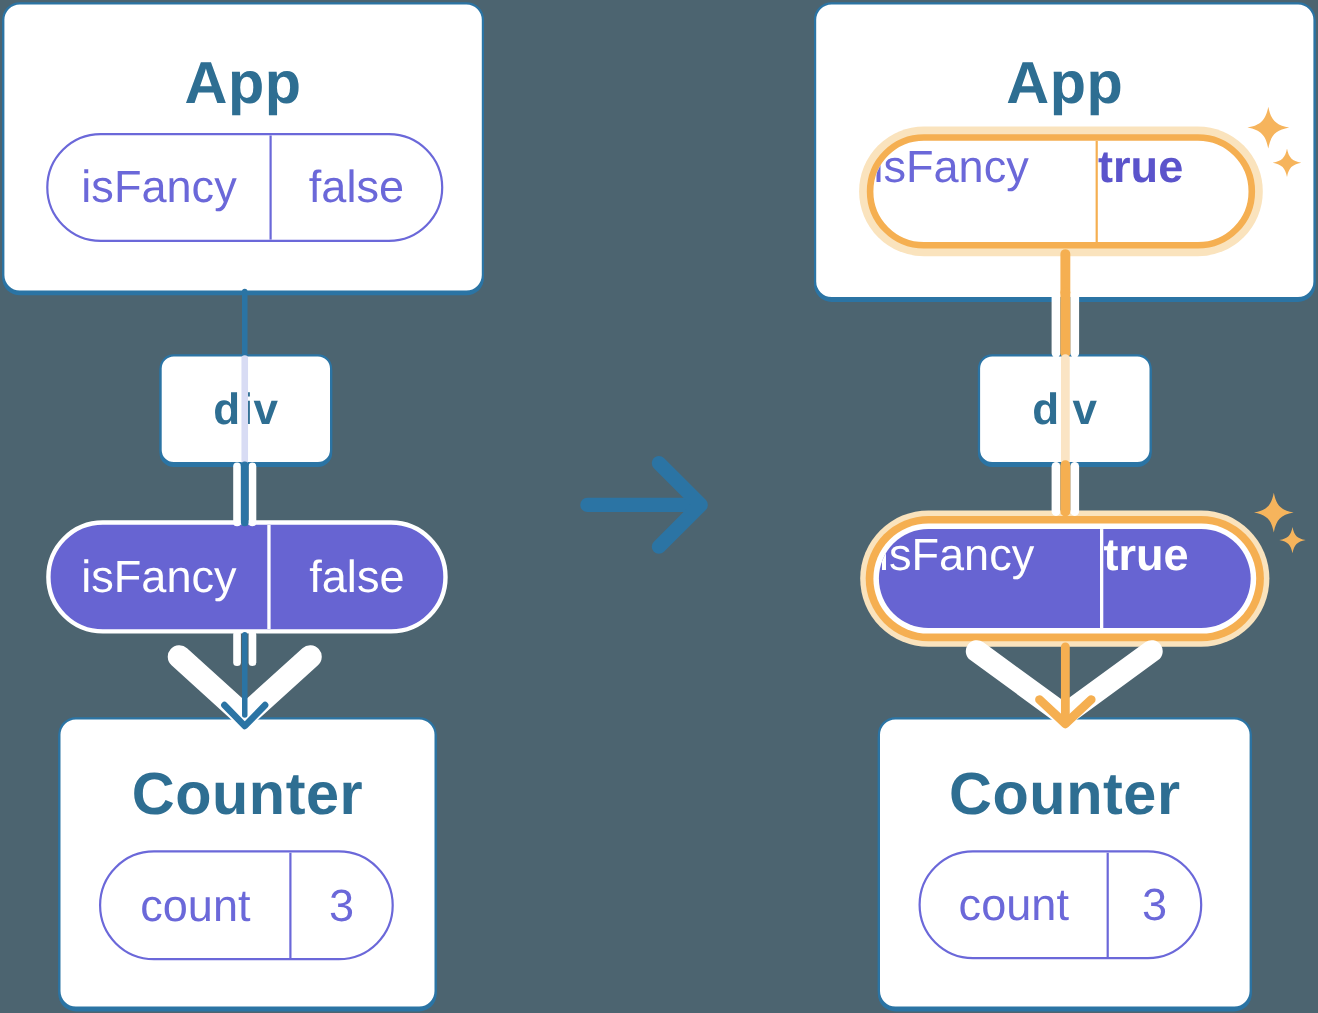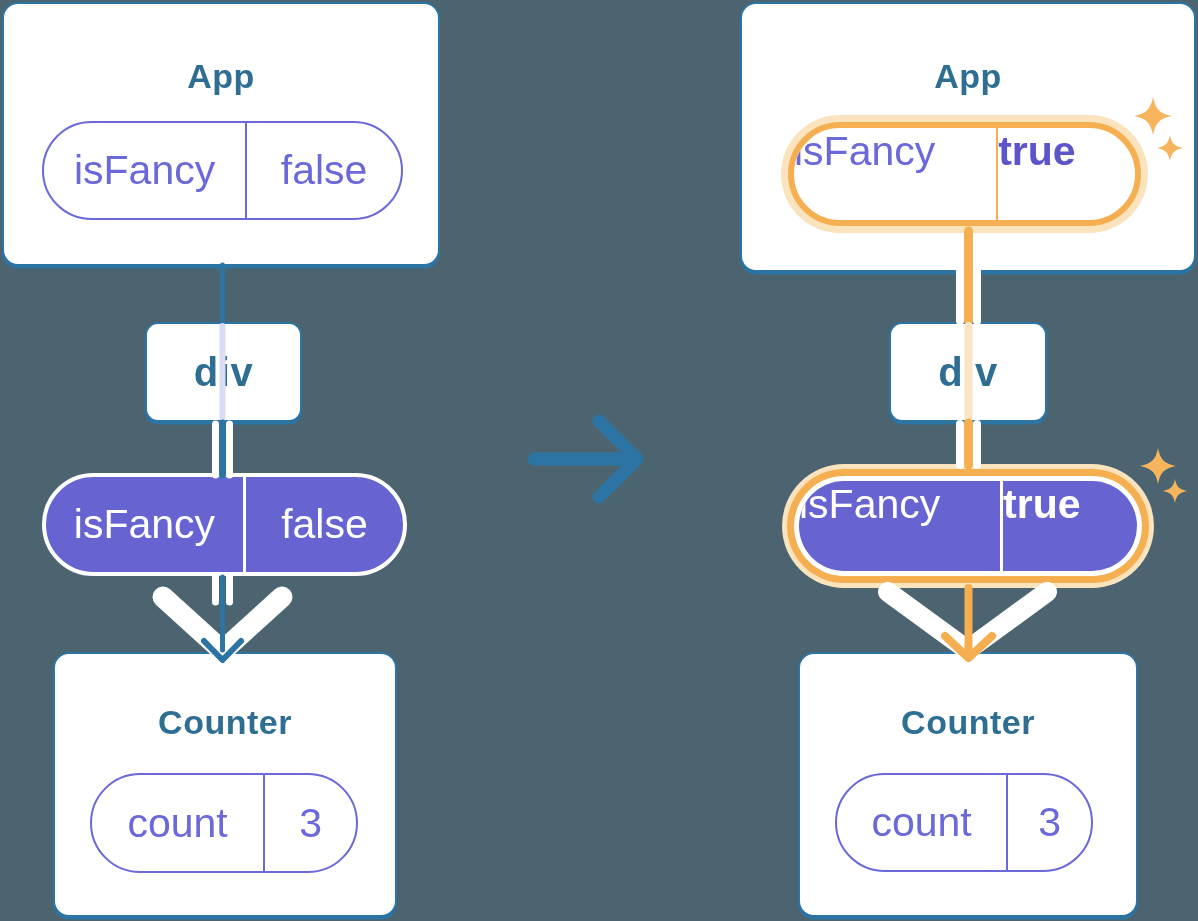--- a/index.html
+++ b/index.html
@@ -23,21 +23,21 @@
     font-family:"Liberation Sans", sans-serif;
   }
   .card{
     position:absolute;box-sizing:border-box;background:var(--white);
     border:2.5px solid var(--line-blue);
     box-shadow:0 2.5px 0 var(--line-blue);
     border-radius:16px;
   }
   .card-title{
     position:absolute;left:0;right:0;text-align:center;
-    font-size:34px;font-weight:600;color:var(--heading);line-height:40px;
+    font-size:54px;font-weight:600;color:var(--heading);line-height:40px;
     letter-spacing:.5px;
   }
   .divbox{
     position:absolute;box-sizing:border-box;background:var(--white);
     border:2.5px solid var(--line-blue);
     box-shadow:0 2.5px 0 var(--line-blue);
     border-radius:13px;
     display:flex;align-items:center;justify-content:center;
     font-size:40px;font-weight:600;color:var(--heading);letter-spacing:.5px;
   }

